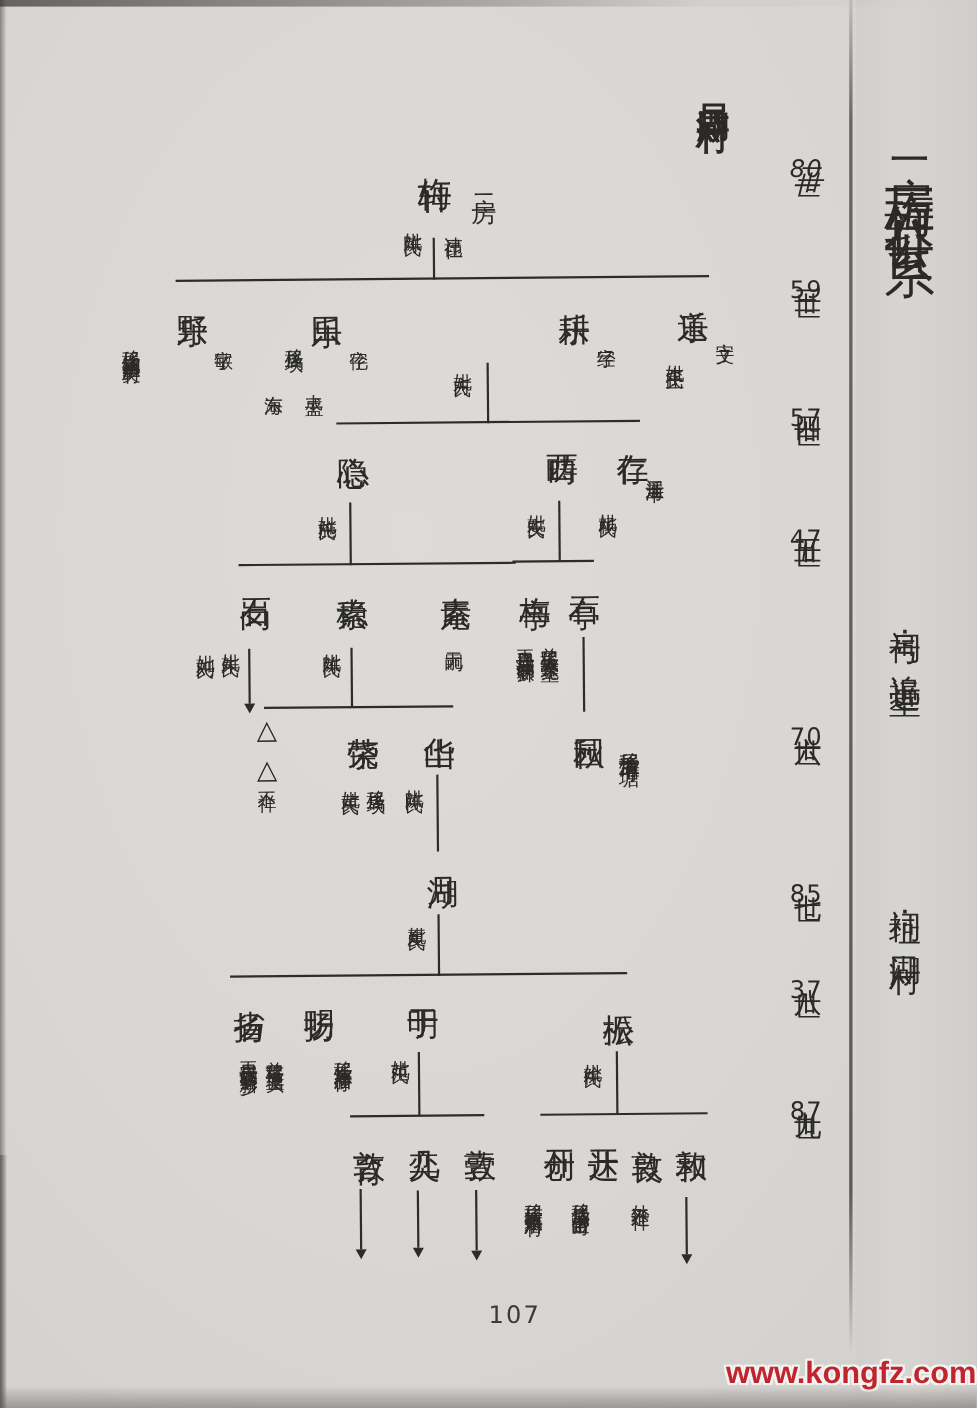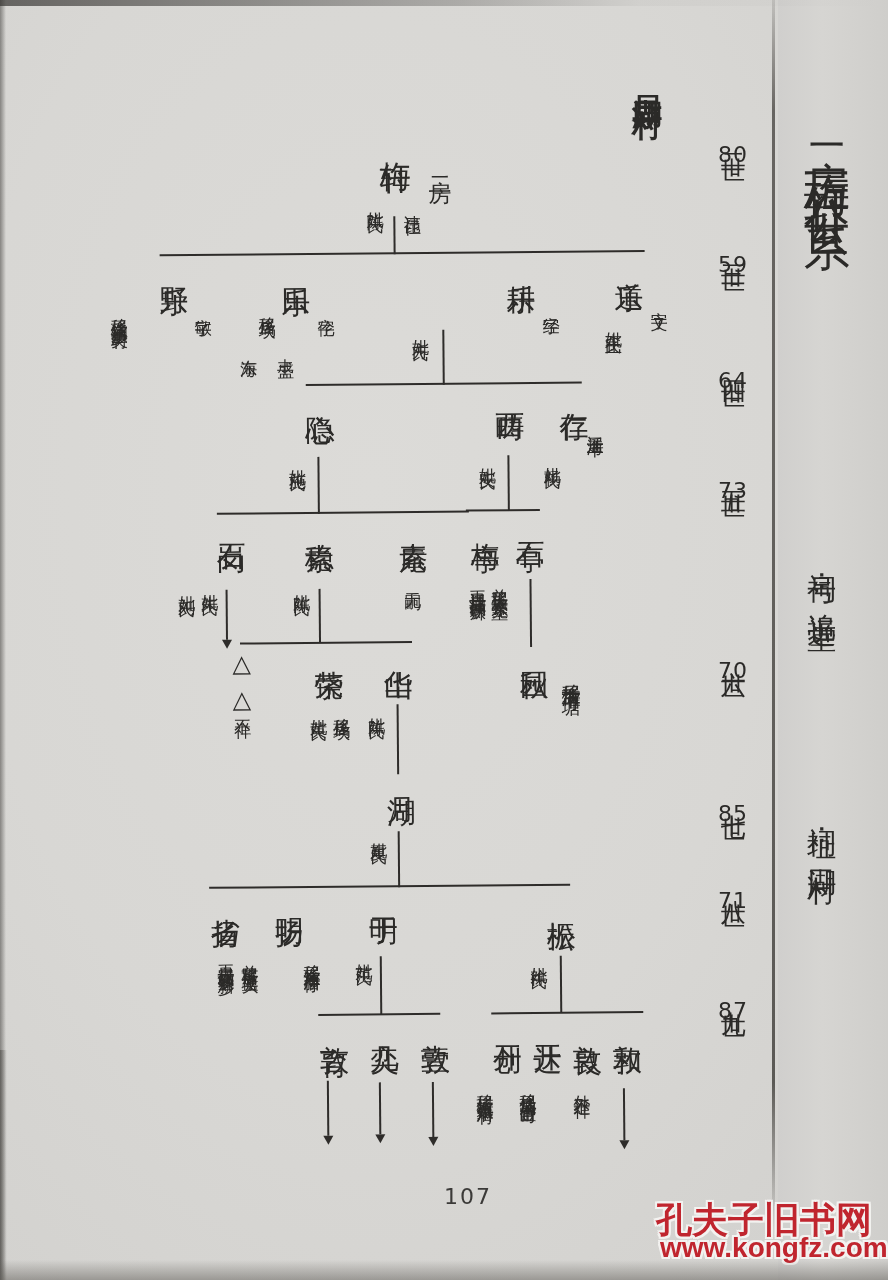--- a/index.html
+++ b/index.html
@@ -63,27 +63,27 @@
 
 <div class="page">
 
   <div class="spine-strip"></div>
   <div class="spine-line"></div>
 
   <div class="v title-main" style="left:797px;top:110px;">二房梅轩公世系</div>
   <div class="v title-sub" style="left:804px;top:550px;">祠号：追远堂</div>
   <div class="v title-sub" style="left:804px;top:804px;">祠址：湖口村</div>
 
-  <div class="gl" style="top:125px;"><span class="zh">二世</span><div class="no">80</div></div>
+  <div class="gl" style="top:125px;font-style:italic;"><span class="zh">二世</span><div class="no">80</div></div>
   <div class="gl" style="top:235px;"><span class="zh">三世</span><div class="no">59</div></div>
-  <div class="gl" style="top:351px;"><span class="zh">四世</span><div class="no">64</div></div>
-  <div class="gl" style="top:461px;"><span class="zh">五世</span><div class="no">73</div></div>
+  <div class="gl" style="top:351px;"><span class="zh">四世</span><div class="no">57</div></div>
+  <div class="gl" style="top:461px;"><span class="zh">五世</span><div class="no">47</div></div>
   <div class="gl" style="top:641px;"><span class="zh">六世</span><div class="no">70</div></div>
   <div class="gl" style="top:784px;"><span class="zh">七世</span><div class="no">85</div></div>
-  <div class="gl" style="top:871px;"><span class="zh">八世</span><div class="no">71</div></div>
+  <div class="gl" style="top:871px;"><span class="zh">八世</span><div class="no">37</div></div>
   <div class="gl" style="top:981px;"><span class="zh">九世</span><div class="no">87</div></div>
 
   <div class="v residence" style="left:629px;top:70px;">居湖口村</div>
 
   <div class="tree">
 
     <div class="v nm-lg" style="left:381px;top:136px;">梅轩</div>
     <div class="v nm-sm" style="left:431px;top:160px;">二房</div>
     <div class="v an" style="left:404px;top:202px;">讳昆仁</div>
     <div class="v an" style="left:367px;top:198px;">妣陈氏</div>
@@ -207,21 +207,20 @@
     <div class="v nm" style="left:567px;top:1023px;">敦良</div>
     <div class="v an" style="left:566px;top:1083px;">外迁不祥</div>
 
     <div class="v nm" style="left:607px;top:1023px;">敦和</div>
     <div class="ln" style="left:619px;top:1090px;width:2px;height:52px;"></div>
     <div class="ah" style="left:615px;top:1142px;"></div>
 
   </div>
 
   <div class="pagenum">107</div>
-  <div class="wm wm-name">孔夫子旧书网</div>
   <div class="wm wm-url">www.kongfz.com</div>
 
   <div class="edge-top"></div>
   <div class="edge-left"></div>
   <div class="corner-bl"></div>
   <div class="edge-bottom"></div>
 
 </div>
 
 </body></html>

